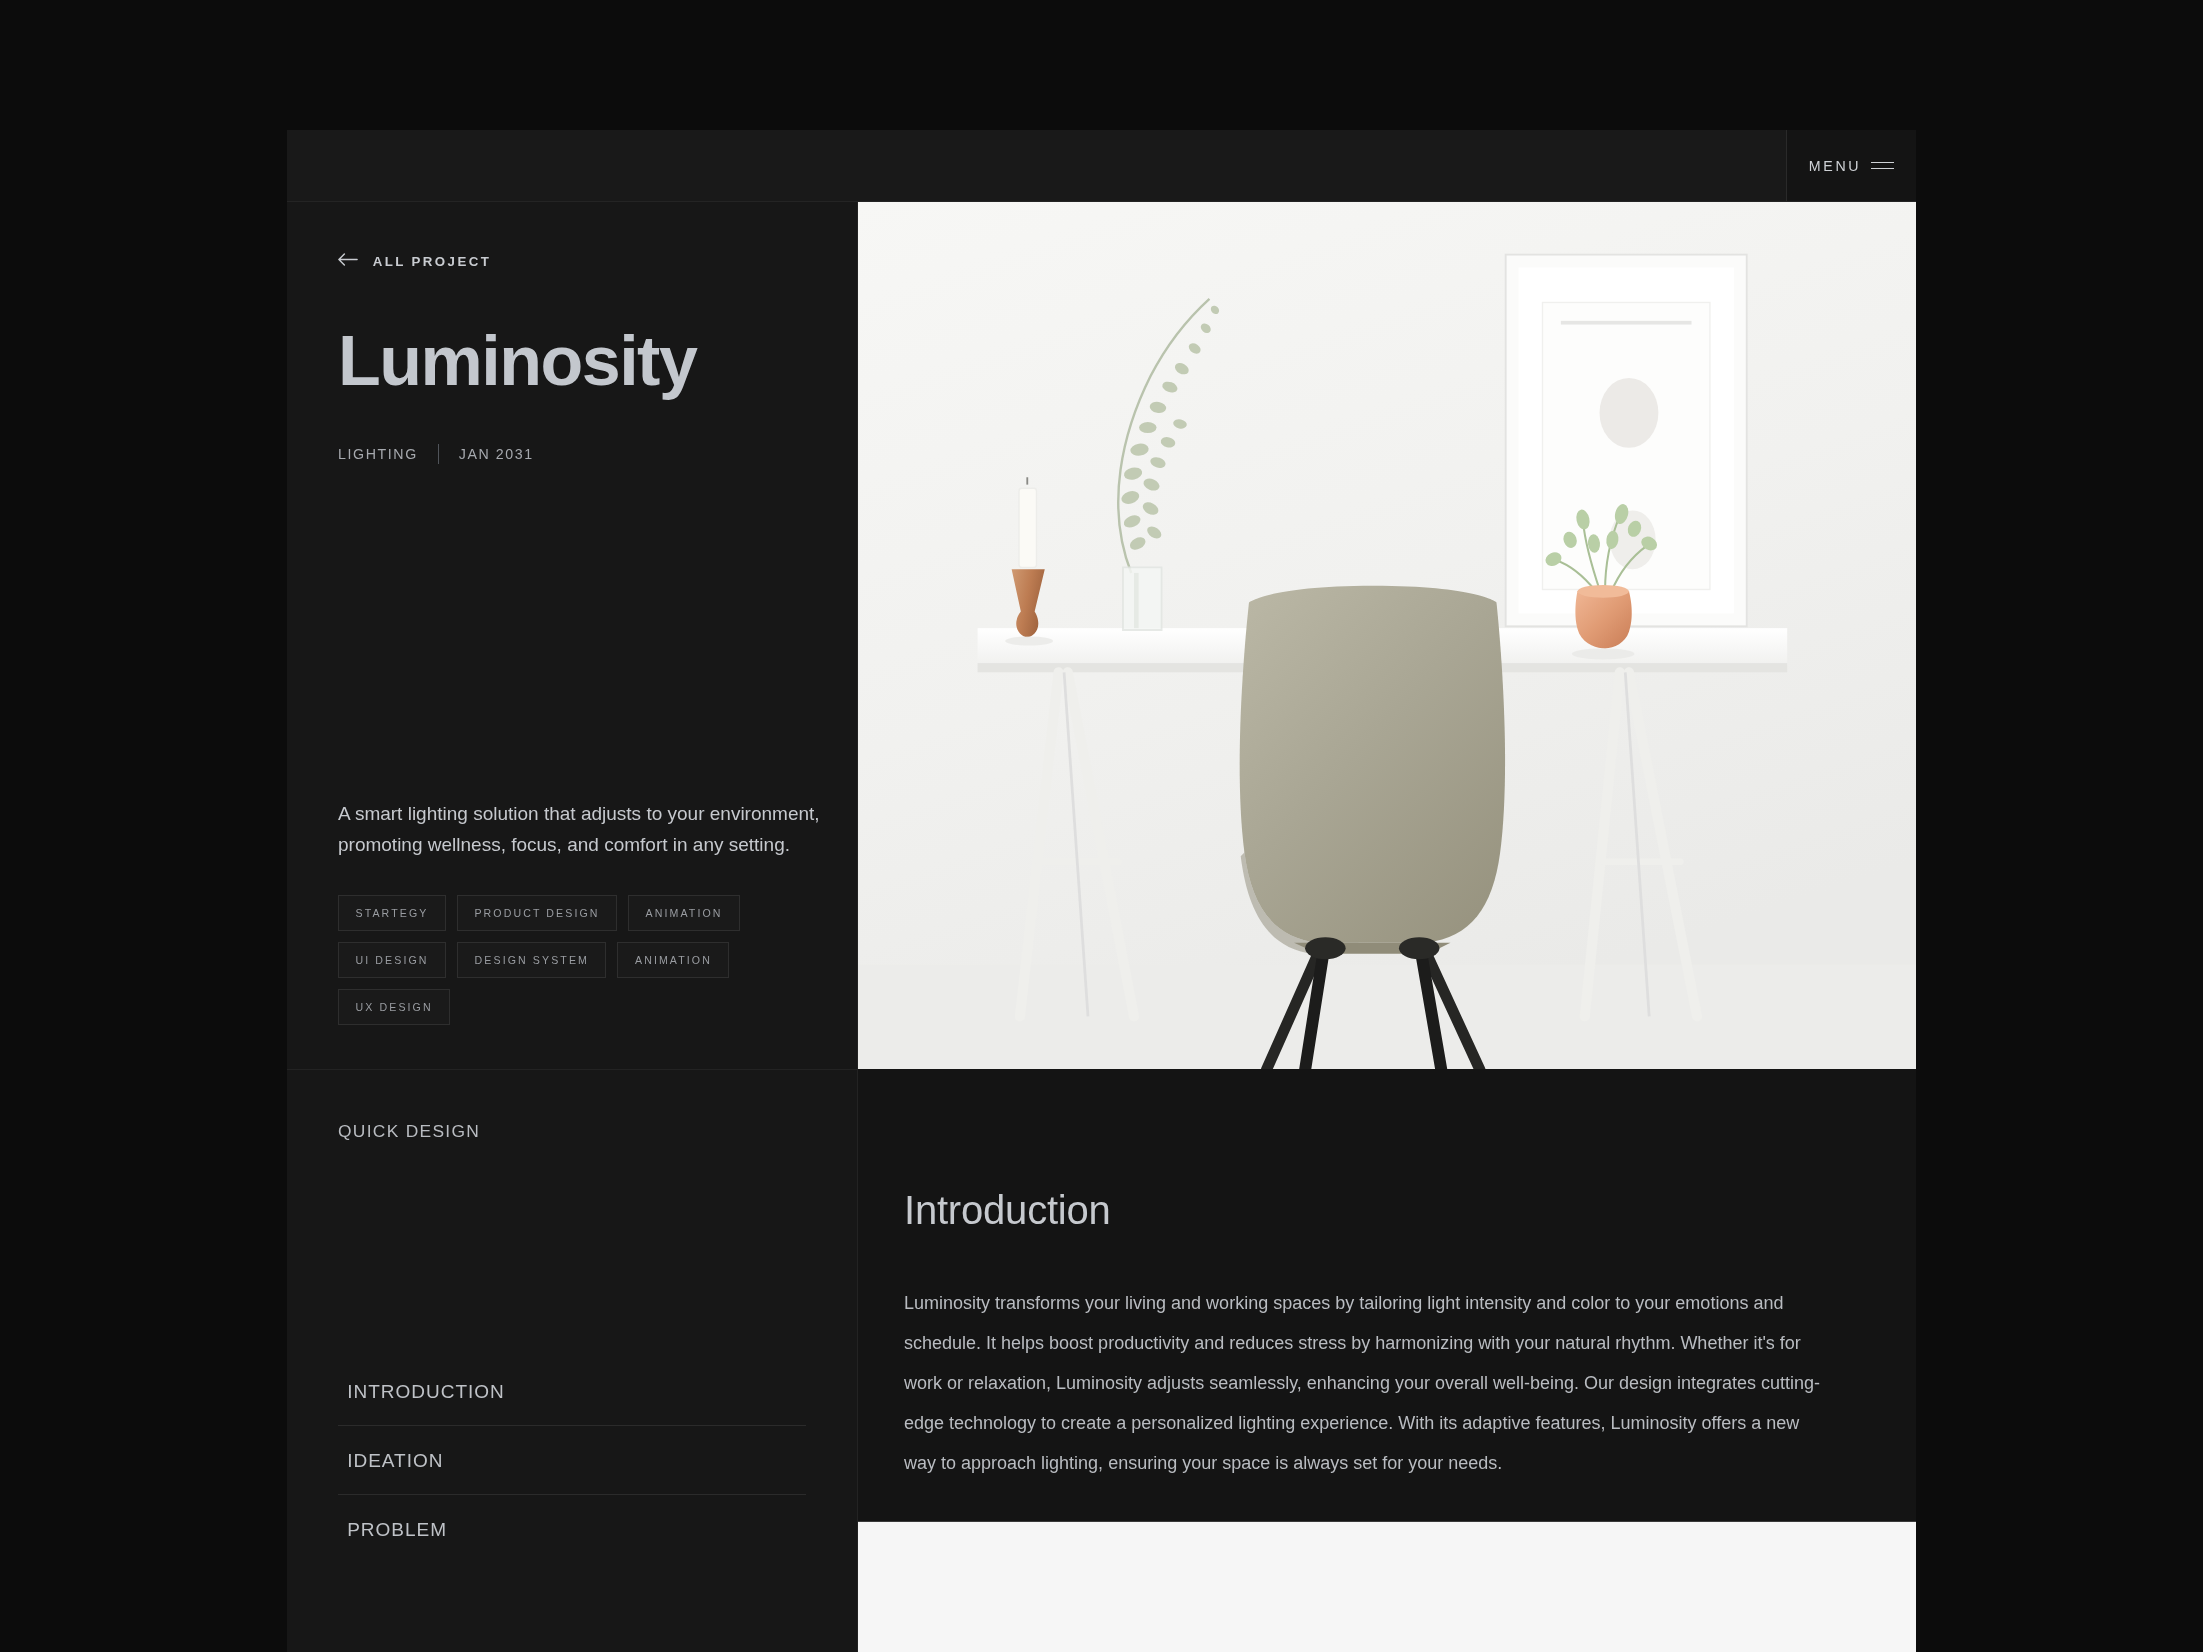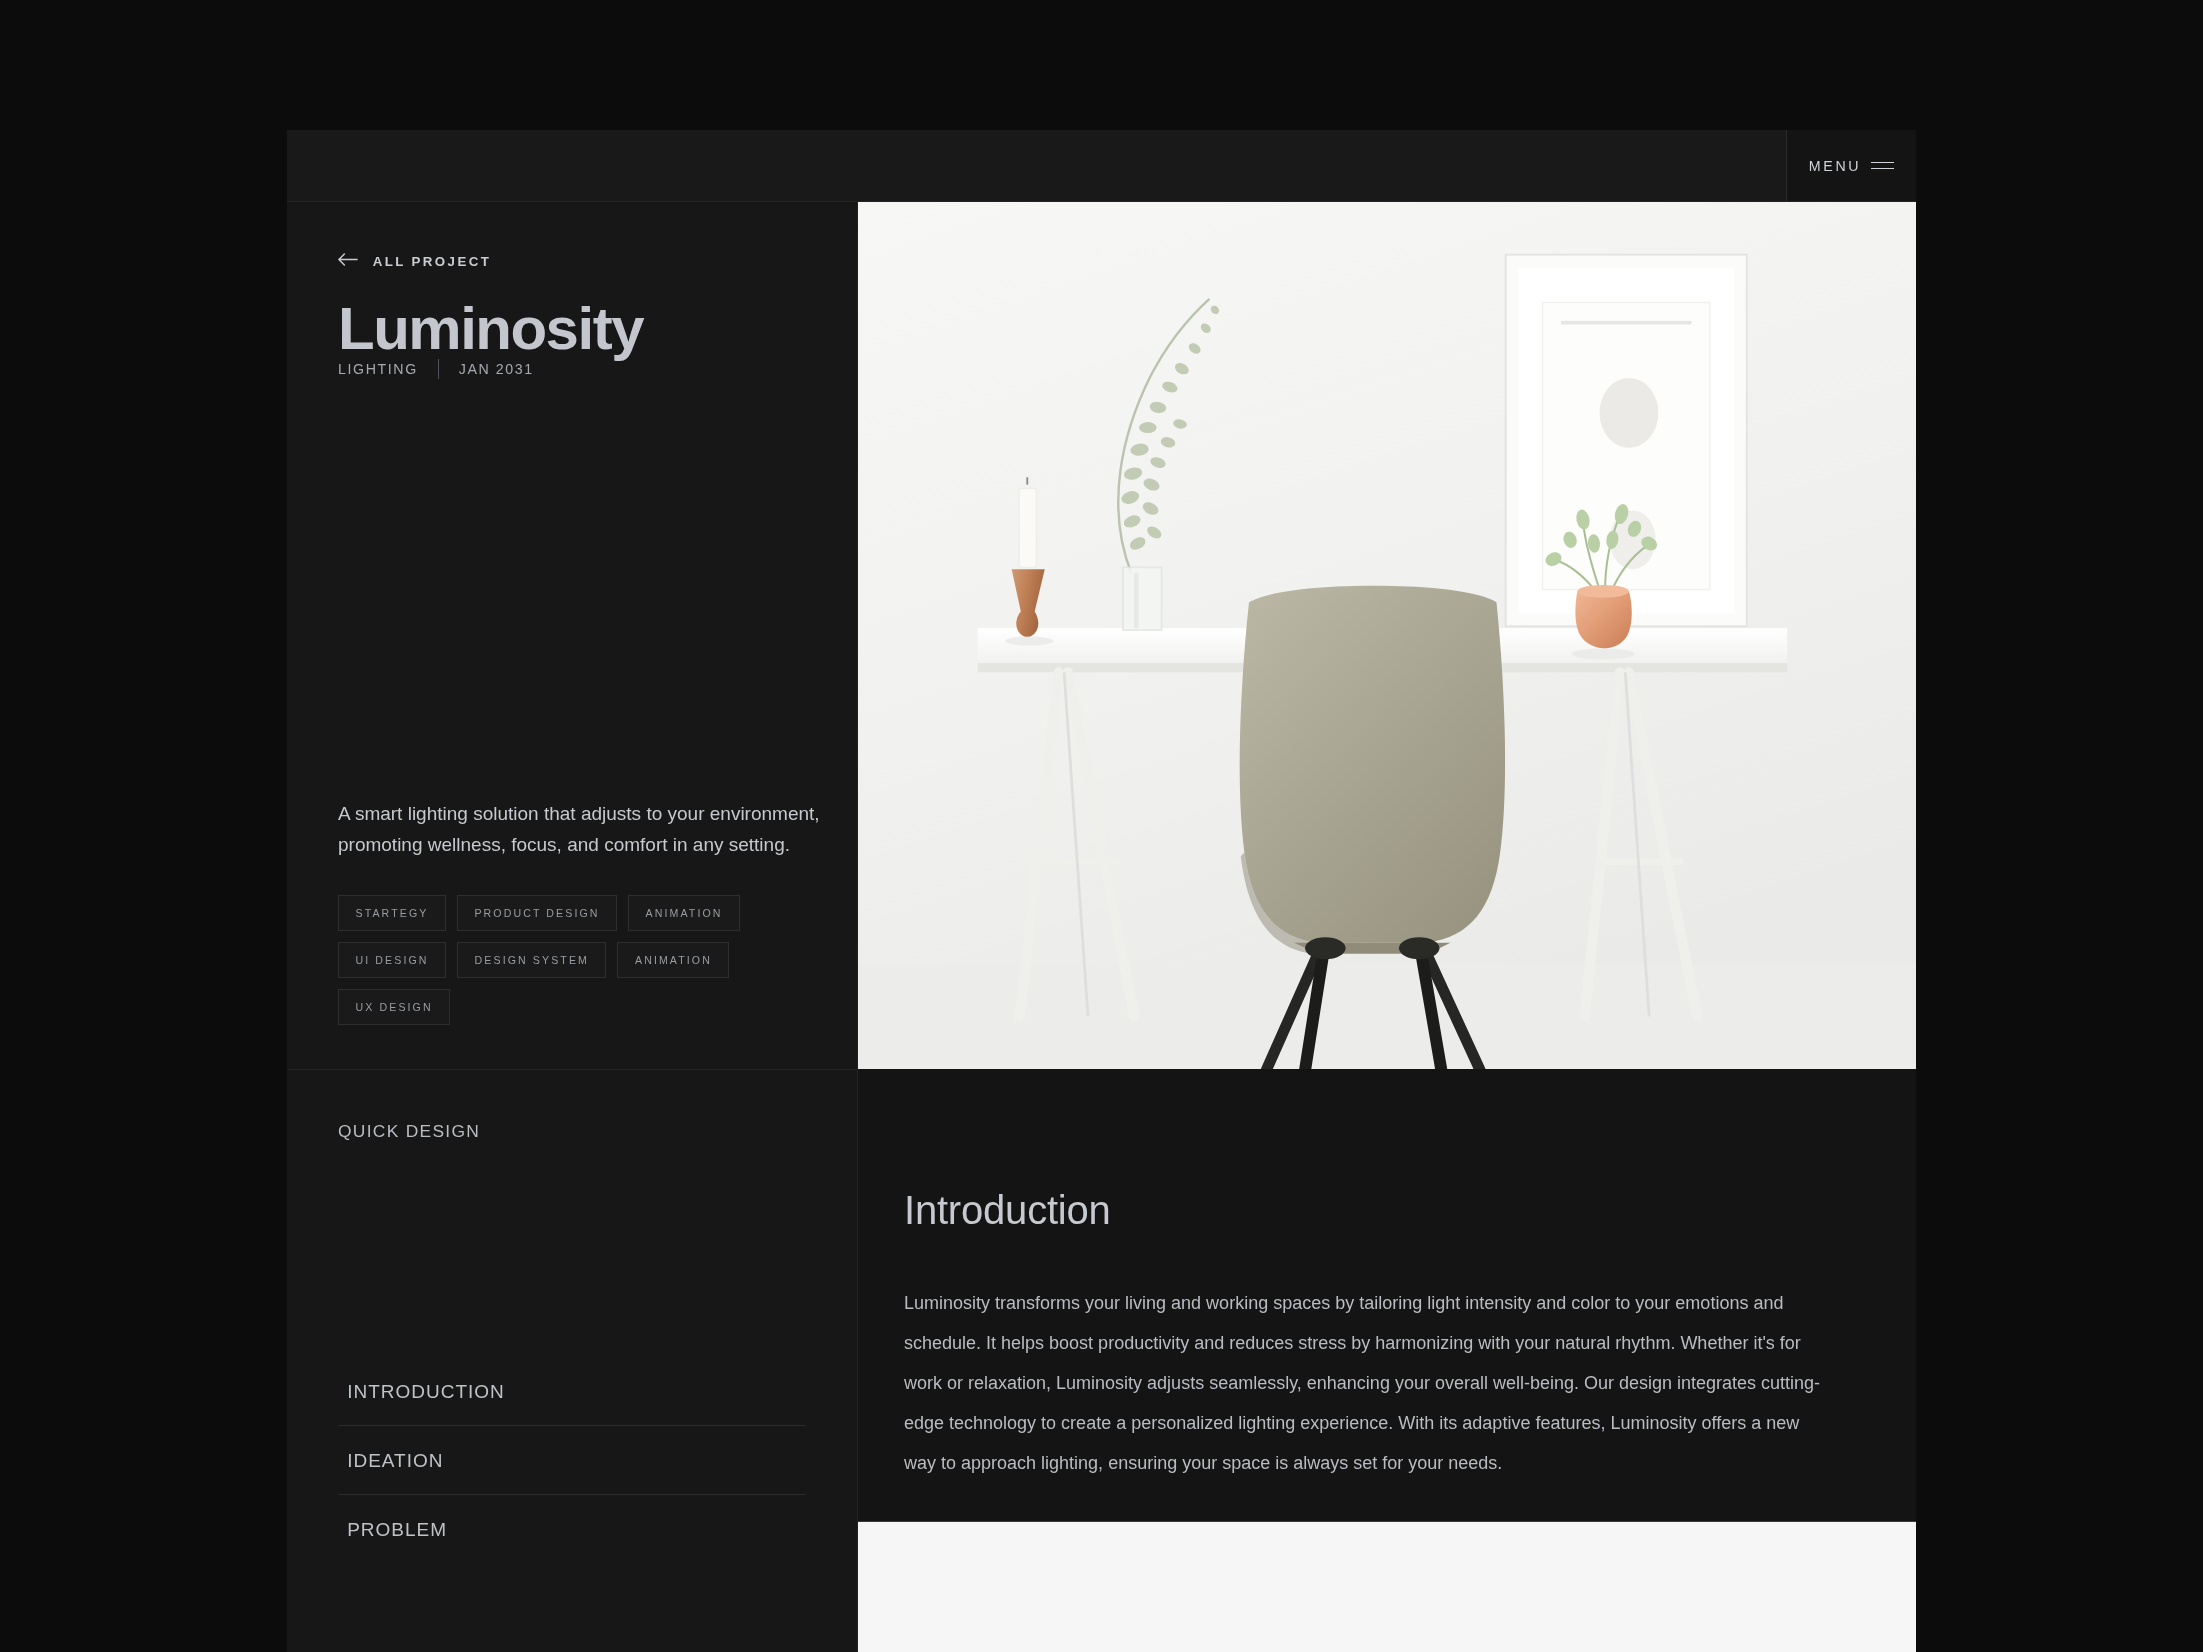--- a/index.html
+++ b/index.html
@@ -110,29 +110,30 @@
   }
   .back-arrow-icon { display: block; }
   .back-label {
     font-size: 13.3px;
     letter-spacing: 2.4px;
     font-weight: 600;
     color: #c9ccd1;
   }
 
   .project-title {
-    margin-top: 30px;
-    font-size: 60px;
+    margin-top: 57px;
+    font-size: 70px;
     line-height: 1;
     font-weight: 700;
     letter-spacing: -1.5px;
     color: #c3c7cd;
   }
 
   .project-meta {
+    margin-top: 48px;
     display: flex;
     align-items: center;
     gap: 20px;
   }
   .meta-item {
     font-size: 14.2px;
     letter-spacing: 1.6px;
     color: #a6a9ae;
     font-weight: 400;
   }

